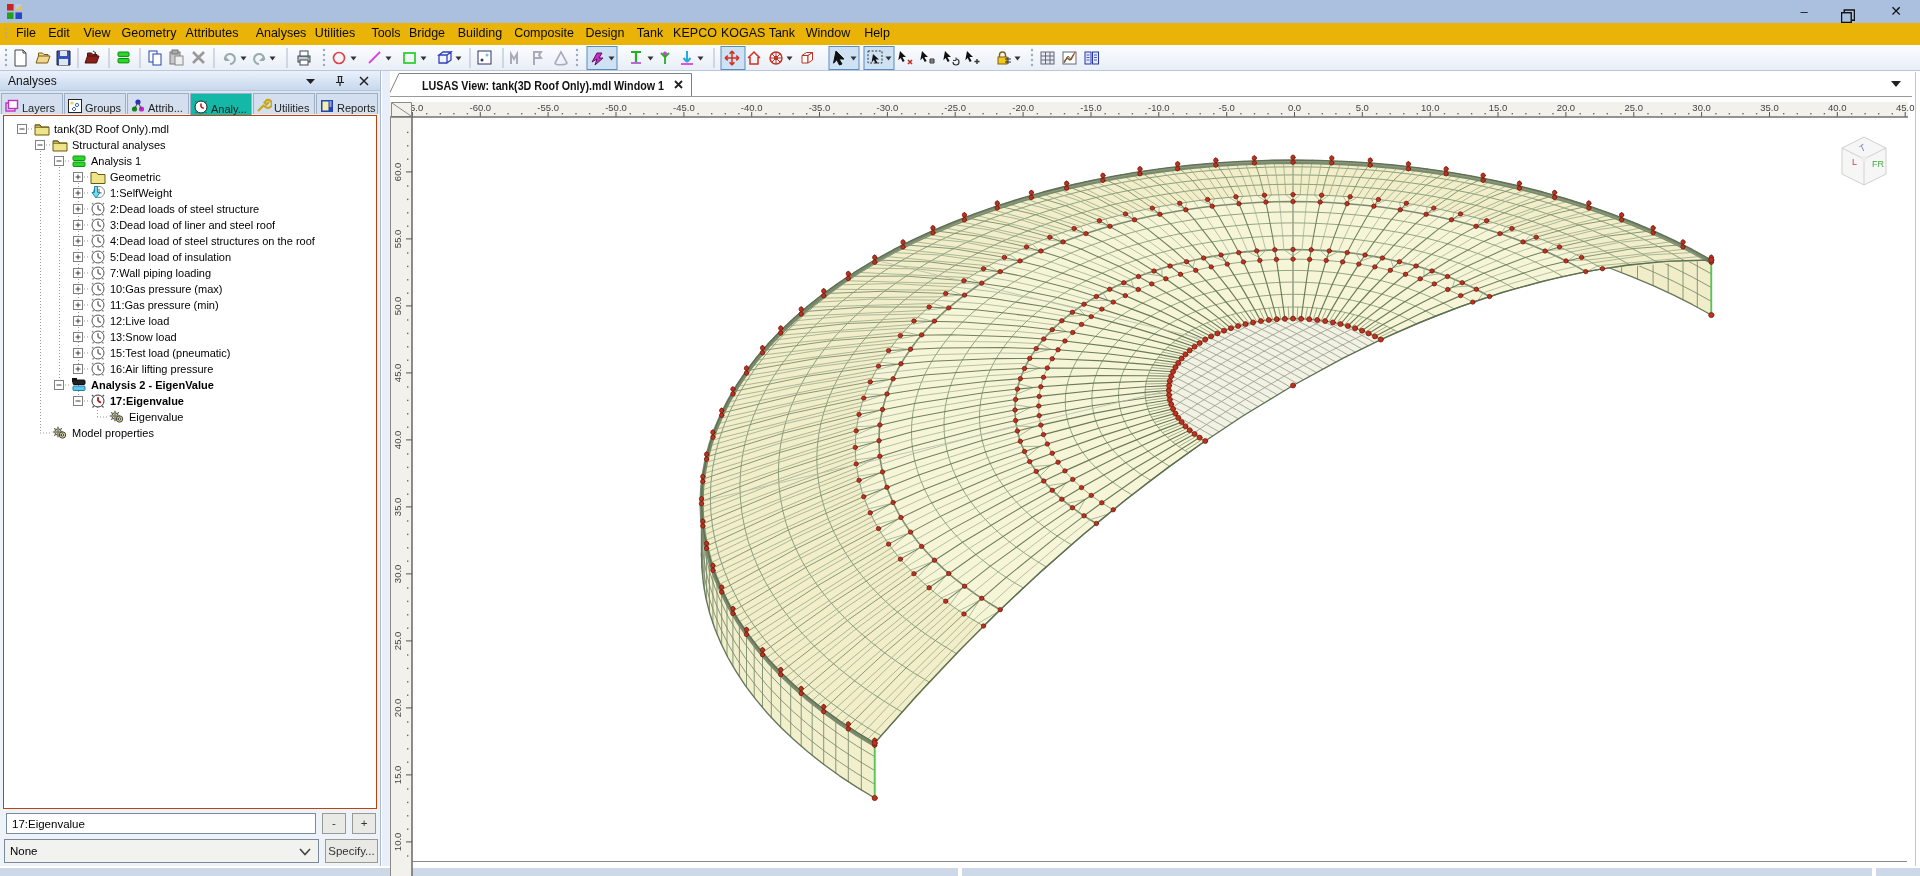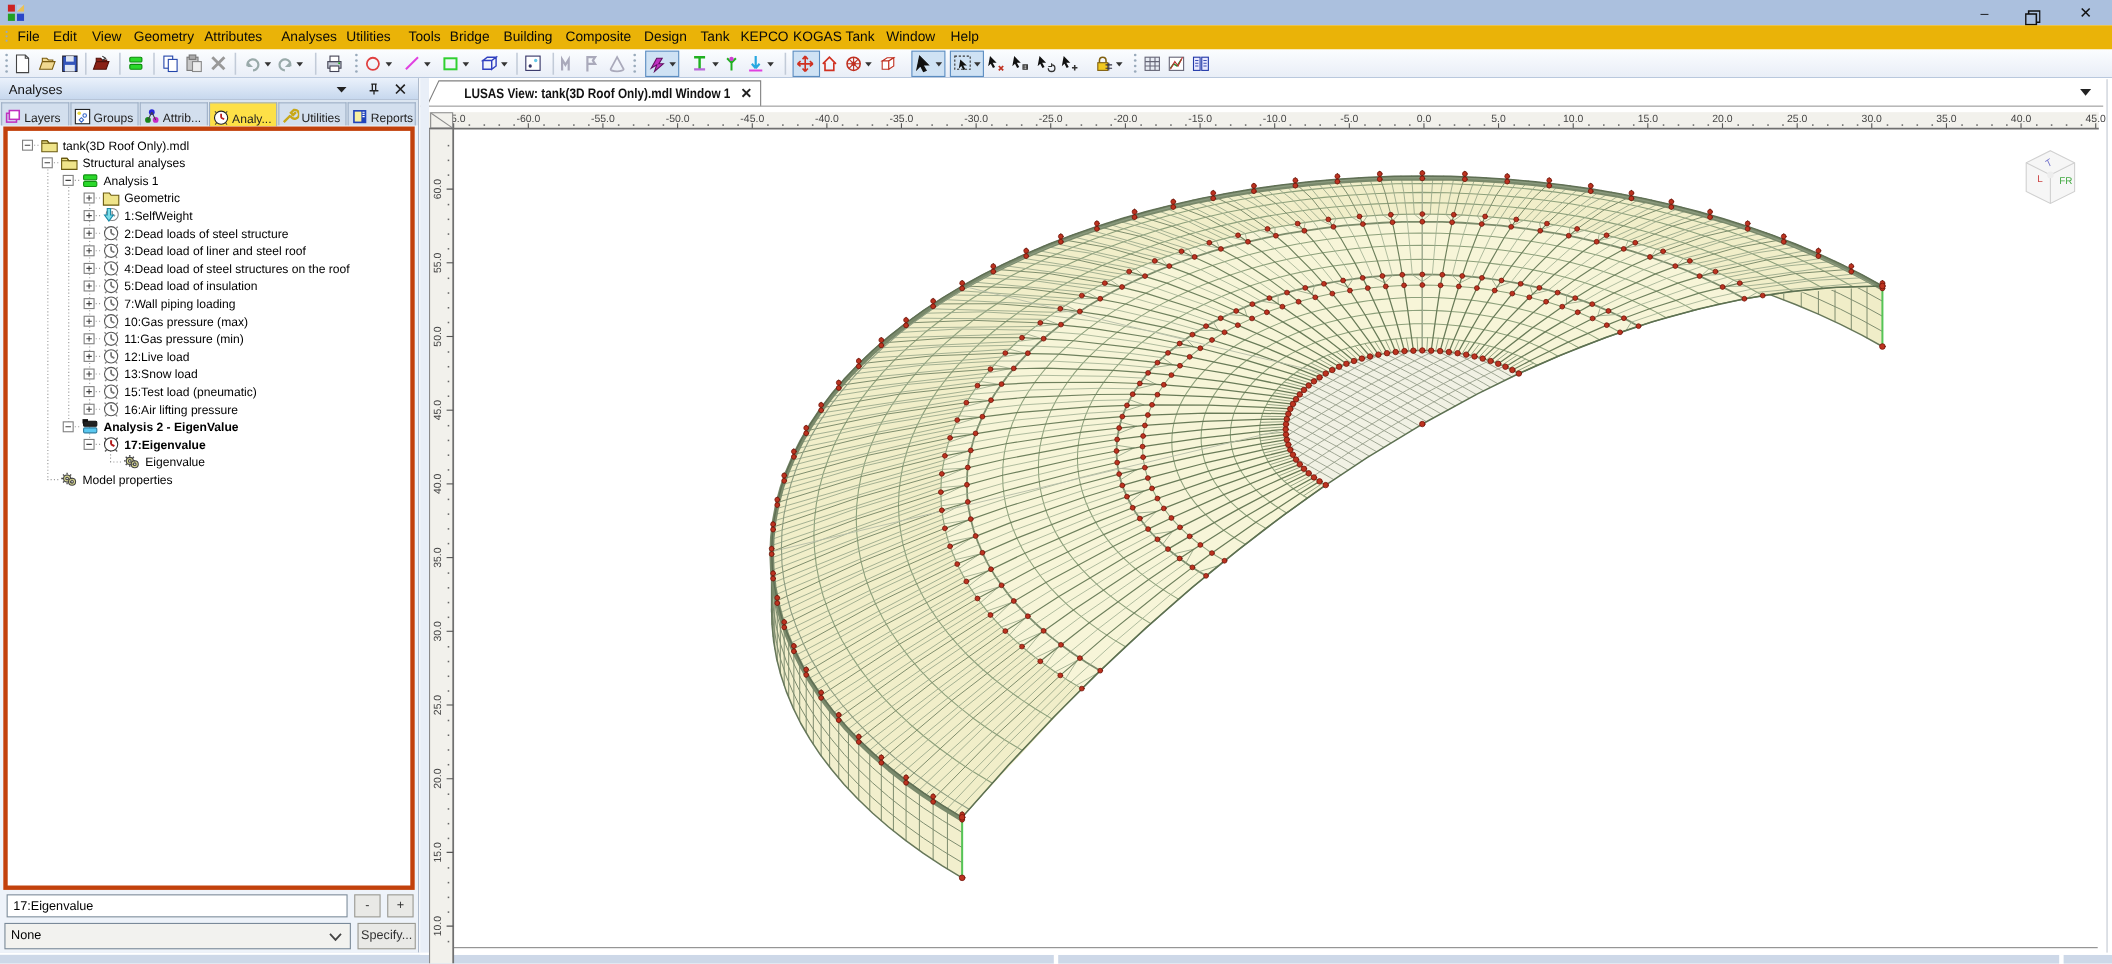--- a/index.html
+++ b/index.html
@@ -8,24 +8,24 @@
 #logo{position:absolute;left:7px;top:4px;width:15px;height:15px}
 .winbtn{position:absolute;top:0;width:14px;height:23px;color:#111;font-size:13px;text-align:center}
 #menubar{position:absolute;left:0;top:23px;width:1920px;height:22px;background:#eab308;font-size:12.5px;color:#0a0a0a}
 #menubar span{position:absolute;top:3px}
 #toolbar{position:absolute;left:0;top:45px;width:1920px;height:26px;background:linear-gradient(#fbfdff,#e9eef7);border-bottom:1px solid #b9c8dd}
 #panel{position:absolute;left:0;top:71px;width:381px;height:797px;background:#eef3fa;border-right:1px solid #aebacb}
 #phead{position:absolute;left:0;top:0;width:100%;height:20px;background:linear-gradient(#eaf1fb,#c7d8ee);font-size:12px;color:#111;line-height:20px;border-bottom:1px solid #b6c4d8}
 #phead .cap{padding-left:8px}
 #ptabs{position:absolute;left:0;top:20px;width:100%;height:23px;background:#dbe5f1}
 .ptab{position:absolute;top:2px;height:21px;background:#d3dfee;border:1px solid #9eb0c6;border-bottom:none;font-size:11px;color:#222;display:flex;align-items:flex-end;gap:2px;padding-left:2px}
-.ptab.sel{background:#fde047;height:22px}
+.ptab.sel{background:#14b8a6;height:22px}
 .ptab svg{flex:0 0 16px}
 .ptab span{white-space:nowrap;overflow:hidden}
-#tree{position:absolute;left:3px;top:44px;width:374px;height:694px;background:#fff;border:4px solid #c2410c}
+#tree{position:absolute;left:3px;top:44px;width:374px;height:694px;background:#fff;border:1px solid #c2410c}
 #pctrl{position:absolute;left:0;top:738px;width:381px;height:59px}
 .tbx{position:absolute;background:#fff;border:1px solid #7a8a9a;font-size:11.5px;padding-left:5px}
 .btn{position:absolute;background:#e9e9e6;border:1px solid #9a9a94;font-size:11.5px;text-align:center;color:#333}
 #statusbar{position:absolute;left:0;top:866px;width:1920px;height:10px;background:#cdd8e8;border-top:2px solid #fff}
 #mdi{position:absolute;left:382px;top:71px;width:1538px;height:797px;background:#fff}
 #tabline{position:absolute;left:0;top:25px;width:1530px;height:1px;background:#9a9a9a}
 </style></head><body>
 <div id="titlebar">
     <svg id="logo" viewBox="0 0 16 16">
       <rect x="0" y="0" width="7" height="7" fill="#cc2222"></rect>

